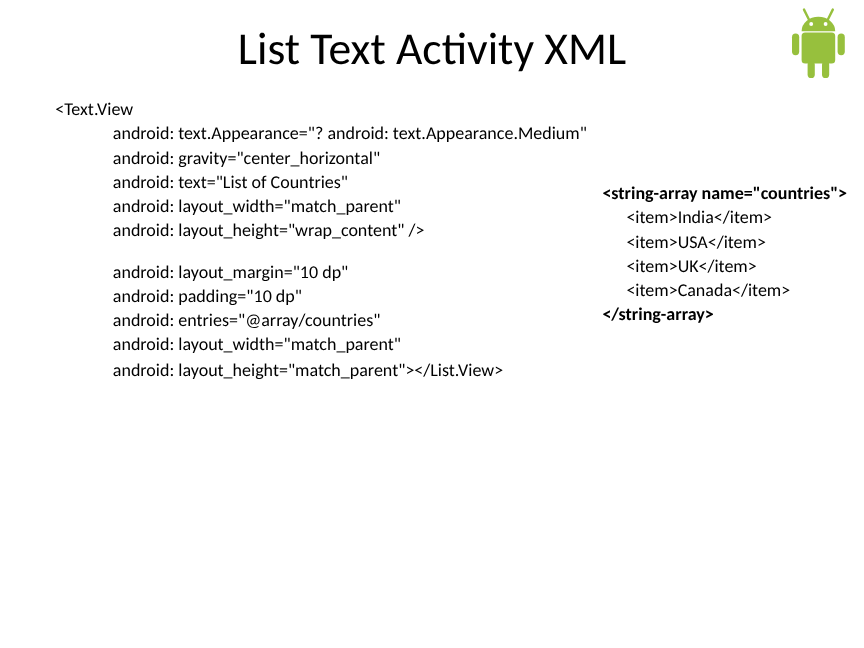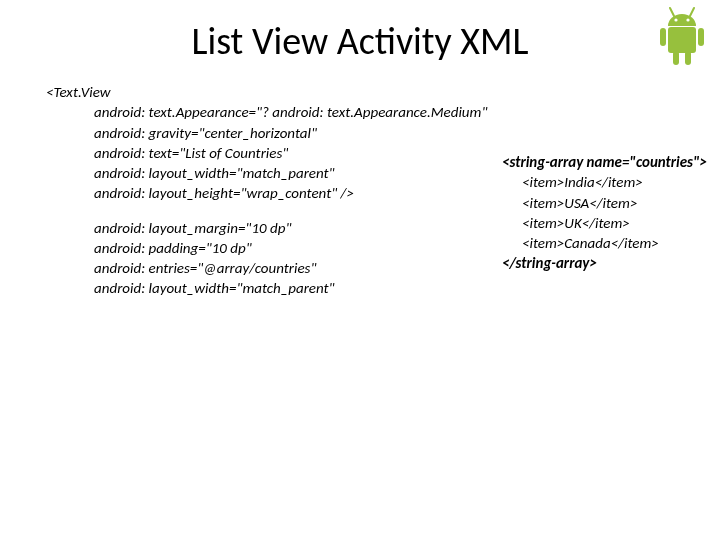--- a/index.html
+++ b/index.html
@@ -24,21 +24,20 @@
     top: 6px;
     right: 10px;
     width: 56px;
     height: 66px;
   }
   .body-area {
     position: relative;
     margin: 18px 46px 0 46px;
     font-size: 15px;
     line-height: 1.35;
-    font-style: italic;
   }
   .code-left {
     width: 400px;
   }
   .tag-open, .tag-close {
     margin-top: 0;
     margin-bottom: 0;
   }
   .attr-block {
     margin-left: 48px;
@@ -76,39 +75,40 @@
     <circle cx="22" cy="14" r="1.6" fill="#fff"></circle>
     <circle cx="34" cy="14" r="1.6" fill="#fff"></circle>
     <rect x="14" y="21" width="28" height="26" rx="3" fill="#97c03d"></rect>
     <rect x="6" y="22" width="6" height="18" rx="3" fill="#97c03d"></rect>
     <rect x="44" y="22" width="6" height="18" rx="3" fill="#97c03d"></rect>
     <rect x="19" y="45" width="6" height="14" rx="3" fill="#97c03d"></rect>
     <rect x="31" y="45" width="6" height="14" rx="3" fill="#97c03d"></rect>
   </svg>
 </div>
 
-<div class="title">List View Activity XML</div>
+<div class="title">List Text Activity XML</div>
 
 <div class="body-area">
 
   <div class="code-left">
     <div class="tag-open">&lt;Text.View</div>
     <div class="attr-block">
       <div>android: text.Appearance="? android: text.Appearance.Medium"</div>
       <div>android: gravity="center_horizontal"</div>
       <div>android: text="List of Countries"</div>
       <div>android: layout_width="match_parent"</div>
       <div>android: layout_height="wrap_content" /&gt;</div>
     </div>
 
     <div class="attr-block">
       <div>android: layout_margin="10 dp"</div>
       <div>android: padding="10 dp"</div>
       <div>android: entries="@array/countries"</div>
       <div>android: layout_width="match_parent"</div>
+      <div>android: layout_height="match_parent"&gt;&lt;/List.View&gt;</div>
     </div>
   </div>
 
   <div class="code-right">
     <div class="root-open">&lt;string-array name="countries"&gt;</div>
     <div class="items">
       <div>&lt;item&gt;India&lt;/item&gt;</div>
       <div>&lt;item&gt;USA&lt;/item&gt;</div>
       <div>&lt;item&gt;UK&lt;/item&gt;</div>
       <div>&lt;item&gt;Canada&lt;/item&gt;</div>

